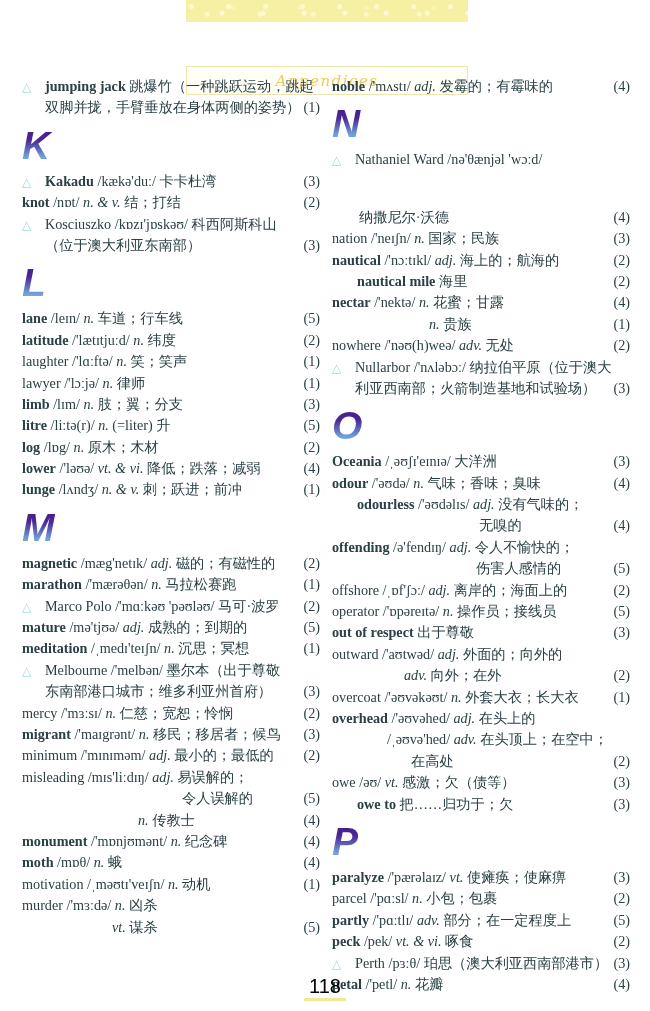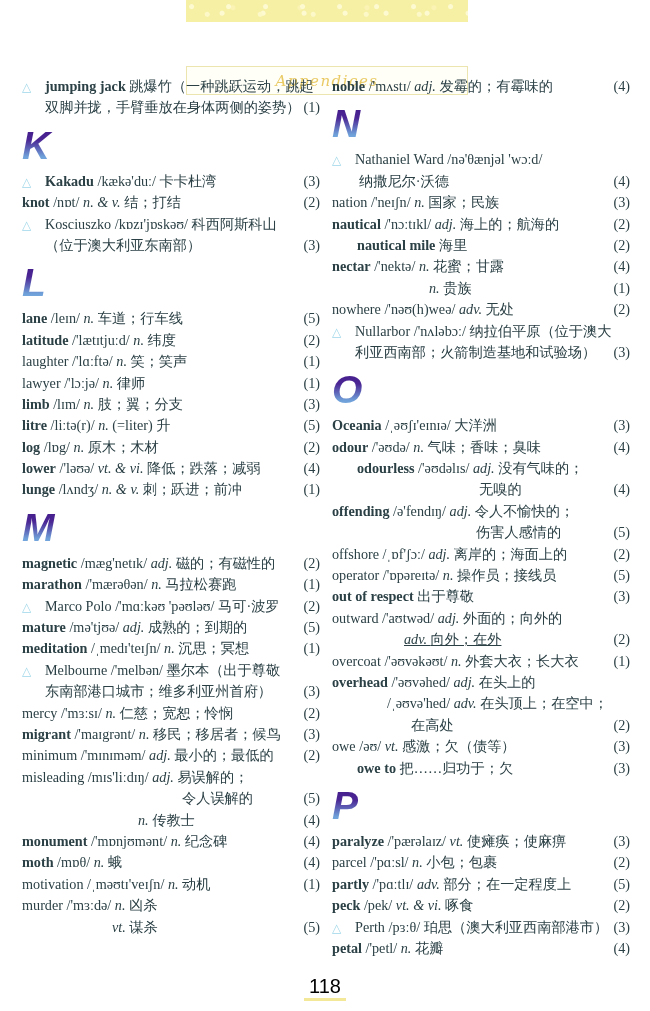--- a/index.html
+++ b/index.html
@@ -155,21 +155,21 @@
       <div class="line" style="padding-left: 90px;"><span class="p-pos">vt. </span><span class="p-cn">谋杀</span><span class="num">(5)</span></div>
     </div>
   </div>
 <div id="col-right" class="col">
     <div class="entry">
       <div class="line"><span class="p-b">noble</span><span class="p-ph"> /'mʌstɪ/ </span><span class="p-pos">adj. </span><span class="p-cn">发霉的；有霉味的</span><span class="num">(4)</span></div>
     </div>
     <div class="letter">N</div>
     <div class="entry">
       <div class="line"><span class="tri">△</span><span class="p-w">Nathaniel Ward</span><span class="p-ph"> /nə'θænjəl 'wɔːd/</span></div>
-      <div class="line" style="padding-left: 27px;"><span class="p-cn">纳撒尼尔·沃德</span><span class="num">(4)</span></div>
+      <div class="line" style="padding-left: 27px; margin-top: 36px;"><span class="p-cn">纳撒尼尔·沃德</span><span class="num">(4)</span></div>
     </div>
     <div class="entry">
       <div class="line"><span class="p-w">nation</span><span class="p-ph"> /'neɪʃn/ </span><span class="p-pos">n. </span><span class="p-cn">国家；民族</span><span class="num">(3)</span></div>
     </div>
     <div class="entry">
       <div class="line"><span class="p-b">nautical</span><span class="p-ph"> /'nɔːtɪkl/ </span><span class="p-pos">adj. </span><span class="p-cn">海上的；航海的</span><span class="num">(2)</span></div>
     </div>
     <div class="entry">
       <div class="line" style="padding-left: 25px;"><span class="p-b">nautical mile</span><span class="p-cn"> 海里</span><span class="num">(2)</span></div>
     </div>
@@ -205,21 +205,21 @@
       <div class="line"><span class="p-w">offshore</span><span class="p-ph"> /ˌɒf'ʃɔː/ </span><span class="p-pos">adj. </span><span class="p-cn">离岸的；海面上的</span><span class="num">(2)</span></div>
     </div>
     <div class="entry">
       <div class="line"><span class="p-w">operator</span><span class="p-ph"> /'ɒpəreɪtə/ </span><span class="p-pos">n. </span><span class="p-cn">操作员；接线员</span><span class="num">(5)</span></div>
     </div>
     <div class="entry">
       <div class="line"><span class="p-b">out of respect</span><span class="p-cn"> 出于尊敬</span><span class="num">(3)</span></div>
     </div>
     <div class="entry">
       <div class="line"><span class="p-w">outward</span><span class="p-ph"> /'aʊtwəd/ </span><span class="p-pos">adj. </span><span class="p-cn">外面的；向外的</span></div>
-      <div class="line" style="padding-left: 72px; text-decoration: underline;"><span class="p-pos">adv. </span><span class="p-cn">向外；在外</span><span class="num">(2)</span></div>
+      <div class="line" style="padding-left: 72px;"><span class="p-pos">adv. </span><span class="p-cn">向外；在外</span><span class="num">(2)</span></div>
     </div>
     <div class="entry">
       <div class="line"><span class="p-w">overcoat</span><span class="p-ph"> /'əʊvəkəʊt/ </span><span class="p-pos">n. </span><span class="p-cn">外套大衣；长大衣</span><span class="num">(1)</span></div>
     </div>
     <div class="entry">
       <div class="line"><span class="p-b">overhead</span><span class="p-ph"> /'əʊvəhed/ </span><span class="p-pos">adj. </span><span class="p-cn">在头上的</span></div>
       <div class="line" style="padding-left: 55px;"><span class="p-ph">/ˌəʊvə'hed/ </span><span class="p-pos">adv. </span><span class="p-cn">在头顶上；在空中；</span></div>
       <div class="line" style="padding-left: 79px;"><span class="p-cn">在高处</span><span class="num">(2)</span></div>
     </div>
     <div class="entry">

